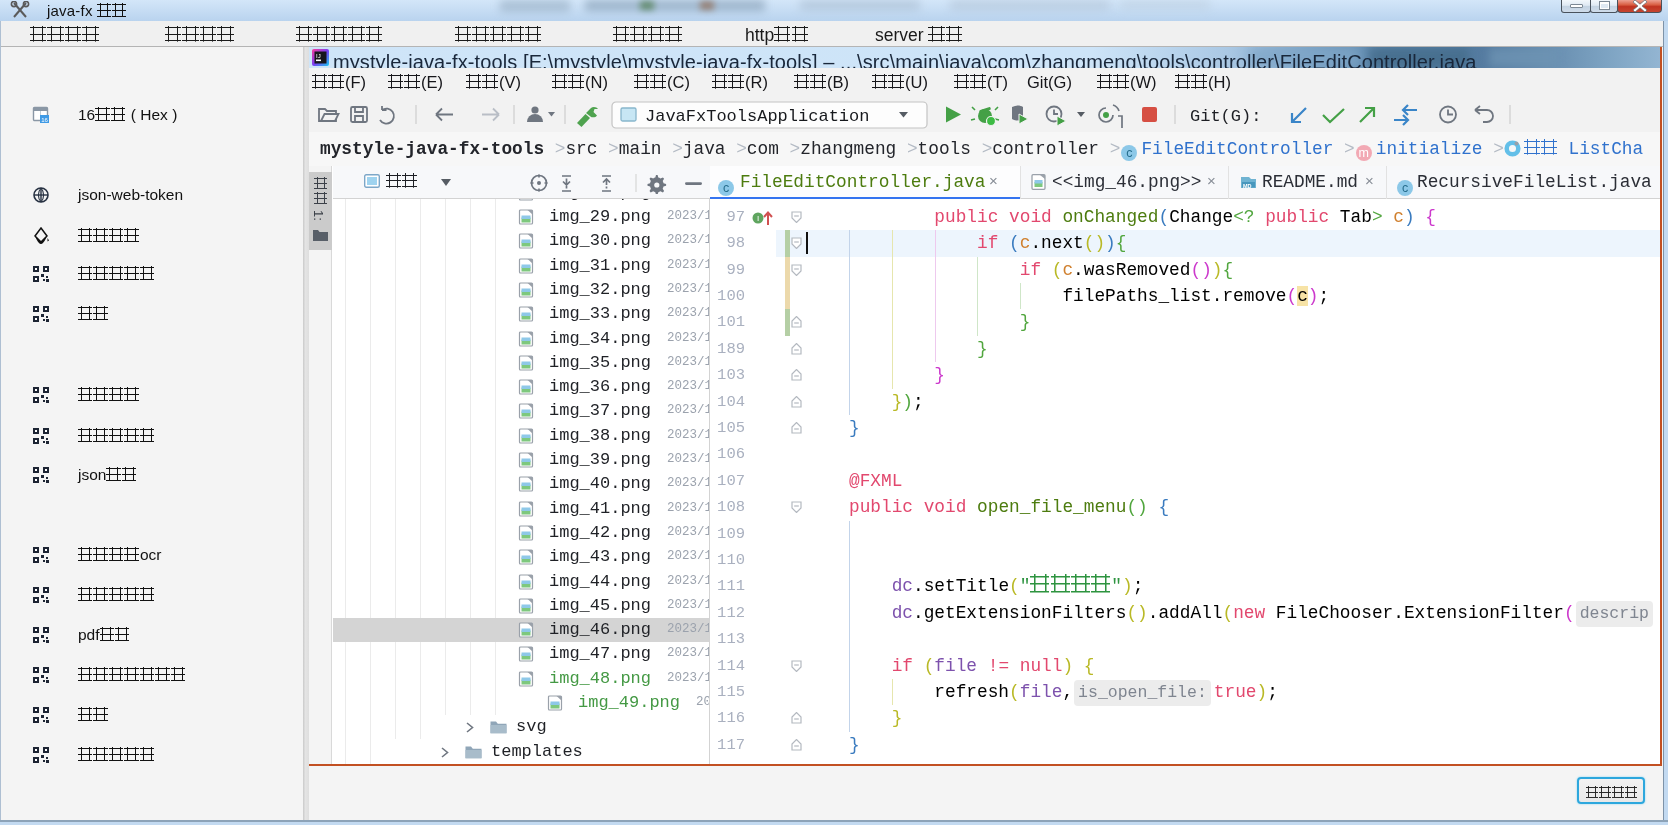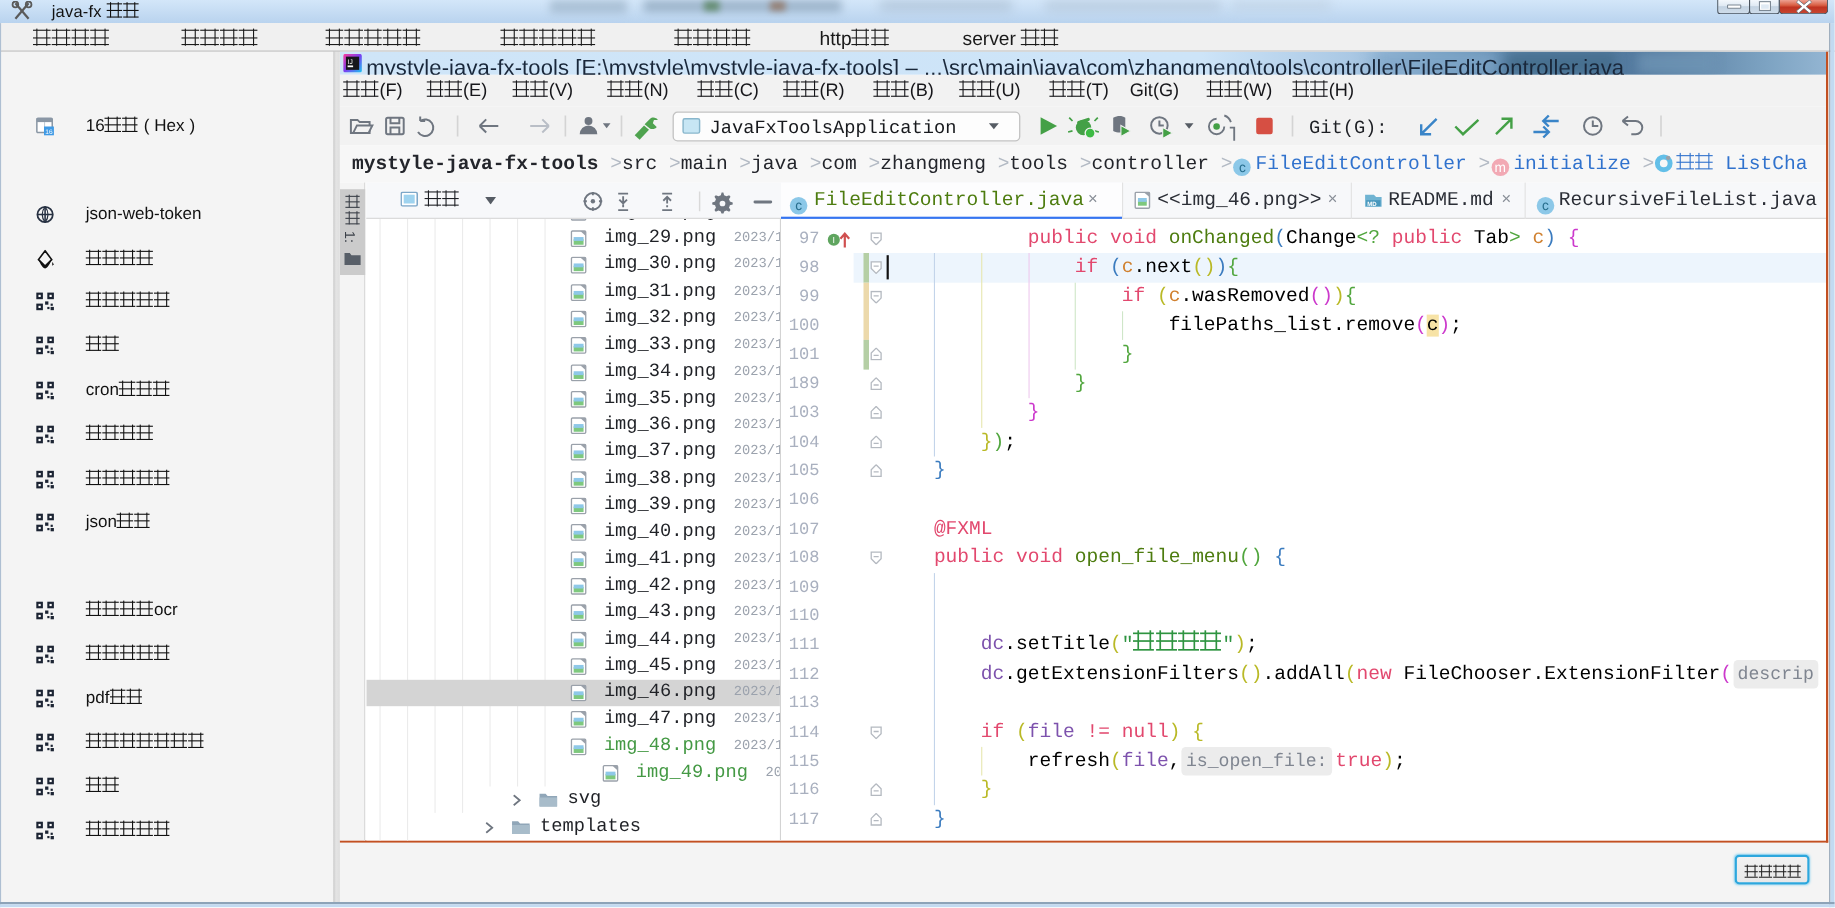--- a/index.html
+++ b/index.html
@@ -137,23 +137,20 @@
             <path d="M3 9 L9 15 L15 9 C15 9 12 17 9 17 C6 17 3 9 3 9 Z" fill="#111"></path>
             <path d="M15.5 11 L17 13.5 L15.5 14.5 Z" fill="#111"></path>
           </svg></span>
         <span class="sbtxt"><span class="cn"></span><span class="cn"></span><span class="cn"></span><span class="cn"></span></span>
       </div>
     <div class="sbitem qr" style="top:216px">
         <span class="sbtxt"><span class="cn"></span><span class="cn"></span><span class="cn"></span><span class="cn"></span><span class="cn"></span></span>
       </div>
     <div class="sbitem qr" style="top:256px">
         <span class="sbtxt"><span class="cn"></span><span class="cn"></span></span>
-      </div>
-    <div class="sbitem qr" style="top:297px">
-        <span class="sbtxt">cron<span class="cn"></span><span class="cn"></span><span class="cn"></span></span>
       </div>
     <div class="sbitem qr" style="top:337px">
         <span class="sbtxt"><span class="cn"></span><span class="cn"></span><span class="cn"></span><span class="cn"></span></span>
       </div>
     <div class="sbitem qr" style="top:378px">
         <span class="sbtxt"><span class="cn"></span><span class="cn"></span><span class="cn"></span><span class="cn"></span><span class="cn"></span></span>
       </div>
     <div class="sbitem qr" style="top:417px">
         <span class="sbtxt">json<span class="cn"></span><span class="cn"></span></span>
       </div>

